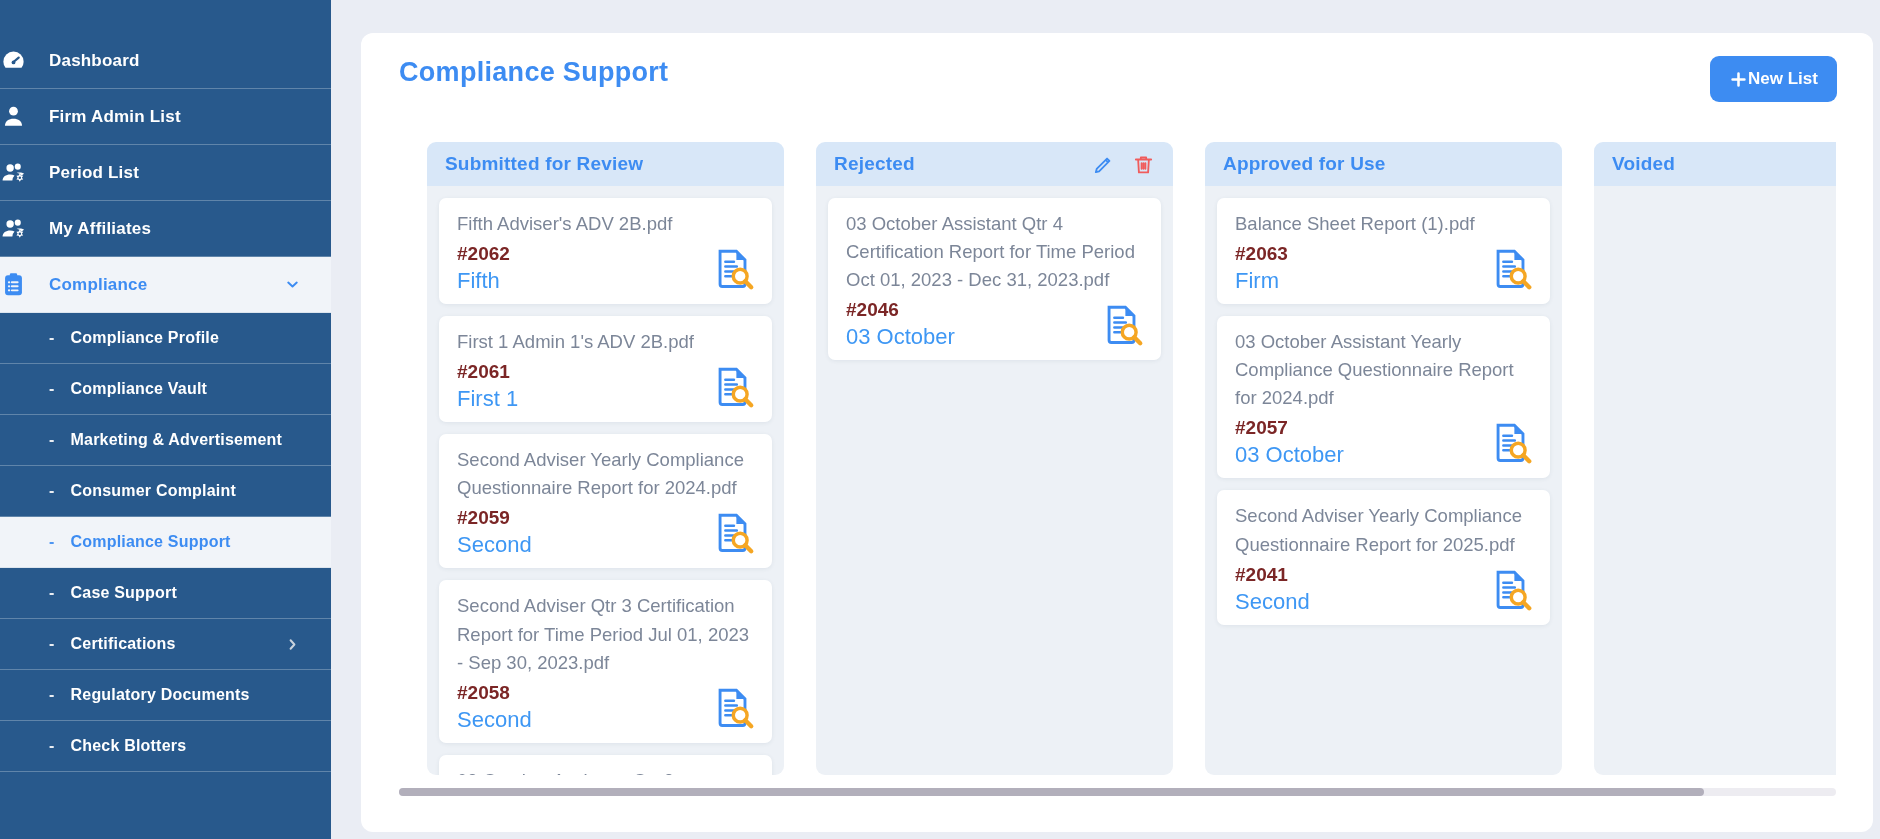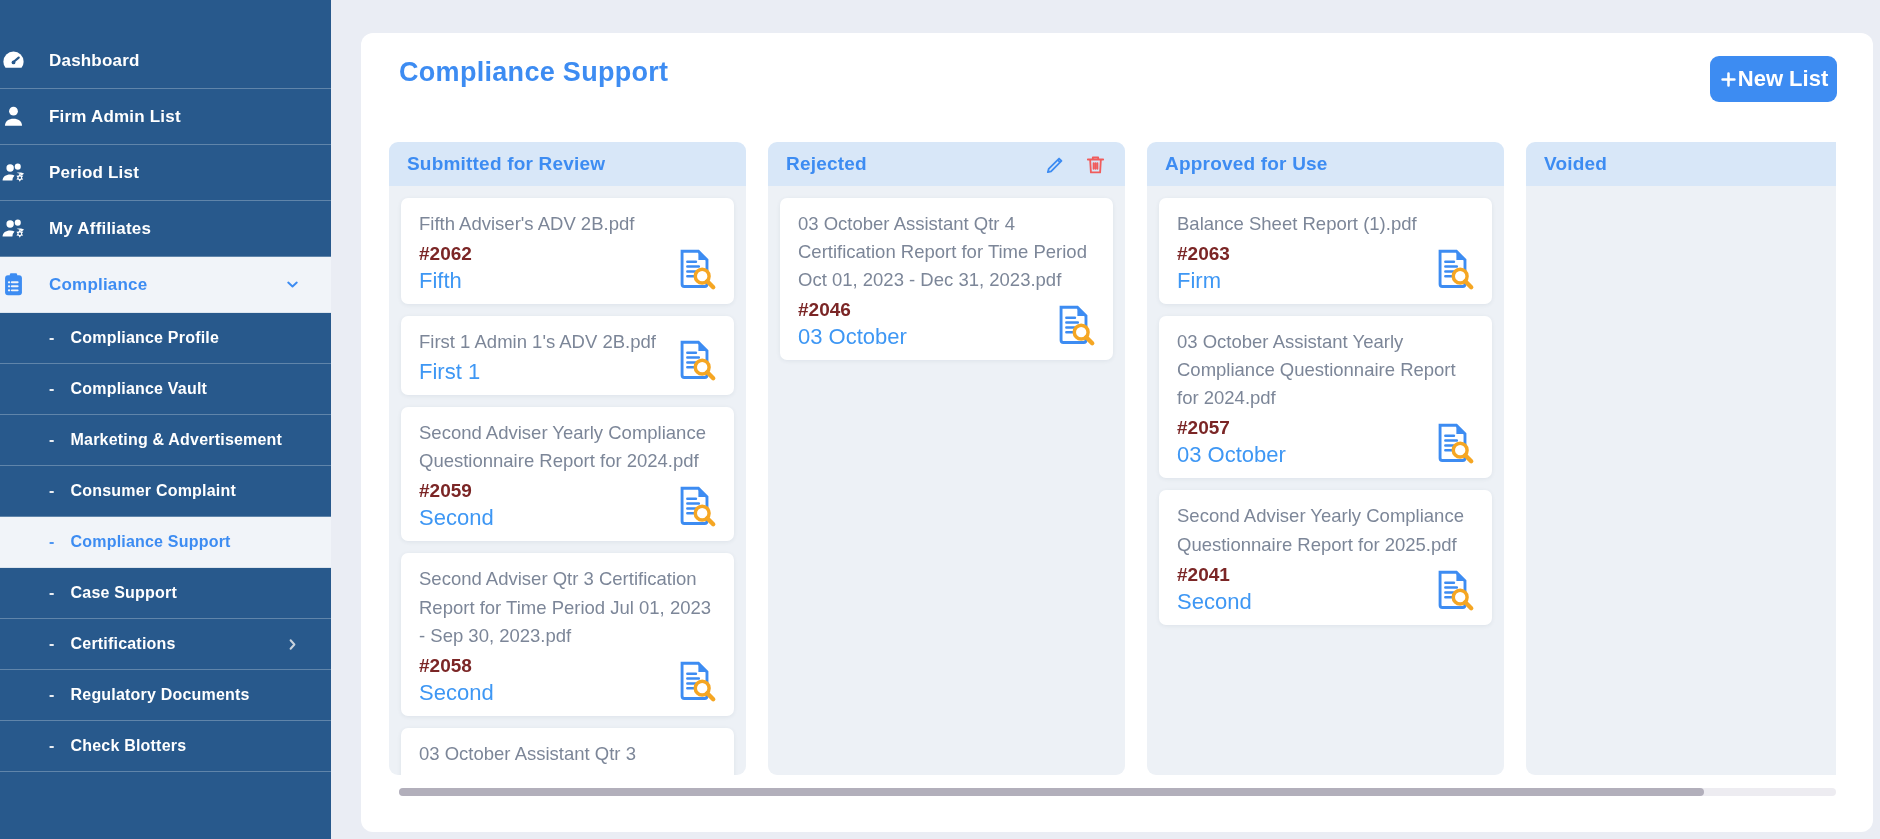--- a/index.html
+++ b/index.html
@@ -50,30 +50,30 @@
     position:absolute;left:361px;top:33px;width:1512px;height:799px;
     background:#fff;border-radius:12px;
   }
   .page-title{
     position:absolute;left:38px;top:24px;
     font-size:27px;color:var(--accent);font-weight:700;letter-spacing:.3px;
   }
   .new-list-btn{
     position:absolute;left:1349px;top:23px;width:127px;height:46px;
     background:var(--accent);color:#fff;border:none;border-radius:9px;
-    font-size:22px;font-weight:700;font-family:inherit;
+    font-size:17px;font-weight:700;font-family:inherit;
     display:flex;align-items:center;justify-content:center;gap:0;cursor:pointer;
   }
   .new-list-btn .btn-icon{width:19px;height:19px;display:inline-flex}
   .new-list-btn .btn-icon svg{width:100%;height:100%}
   
   .board-clip{
     position:absolute;left:0;top:109px;width:1475px;height:633px;overflow:hidden;
   }
-  .board{display:flex;gap:22px;padding-left:28px}
+  .board{display:flex;gap:32px;padding-left:66px}
   .column{flex:0 0 357px;width:357px;height:633px;display:flex;flex-direction:column}
   .col-header{
     flex:0 0 44px;height:44px;background:var(--column-header-bg);
     border-radius:9px 9px 0 0;display:flex;align-items:center;padding:0 18px;
     color:var(--accent);font-size:19px;font-weight:700;letter-spacing:.2px;
   }
   .col-hicons{margin-left:auto;display:flex;gap:17px;align-items:center}
   .hicon{width:23px;height:23px;display:inline-flex;cursor:pointer}
   .hicon svg{width:100%;height:100%}
   .hicon[data-name="pencil-icon"]{color:var(--accent)}
@@ -241,20 +241,21 @@
                   <path d="M10.5 5.5h17l9 9V40a2.3 2.3 0 0 1-2.3 2.3H12.8A2.3 2.3 0 0 1 10.5 40z" fill="#fff" stroke="#3D8CF2" stroke-width="3"></path>
                   <path d="M27.5 5.5l9 9h-9z" fill="#3D8CF2"></path>
                   <path d="M16 16.5h9M16 21.5h12M16 26.5h12M16 31.5h8" stroke="#3D8CF2" stroke-width="2.6" stroke-linecap="round"></path>
                   <circle cx="31.5" cy="31.5" r="7.2" fill="#fff" stroke="#F5A623" stroke-width="3.6"></circle>
                   <path d="M36.8 36.8L43 43" stroke="#F5A623" stroke-width="4.6" stroke-linecap="round"></path>
                 </svg>
               </span>
             </div>
             <div class="card" data-name="document-card">
               <div class="card-title" data-name="document-filename">First 1 Admin 1's ADV 2B.pdf</div>
+              <div class="card-id" data-name="document-id">#2061</div>
               <a class="card-link" data-name="document-owner-link">First 1</a>
               <span class="card-icon" data-name="document-search-icon">
                 <svg viewBox="0 0 48 48">
                   <path d="M10.5 5.5h17l9 9V40a2.3 2.3 0 0 1-2.3 2.3H12.8A2.3 2.3 0 0 1 10.5 40z" fill="#fff" stroke="#3D8CF2" stroke-width="3"></path>
                   <path d="M27.5 5.5l9 9h-9z" fill="#3D8CF2"></path>
                   <path d="M16 16.5h9M16 21.5h12M16 26.5h12M16 31.5h8" stroke="#3D8CF2" stroke-width="2.6" stroke-linecap="round"></path>
                   <circle cx="31.5" cy="31.5" r="7.2" fill="#fff" stroke="#F5A623" stroke-width="3.6"></circle>
                   <path d="M36.8 36.8L43 43" stroke="#F5A623" stroke-width="4.6" stroke-linecap="round"></path>
                 </svg>
               </span>

